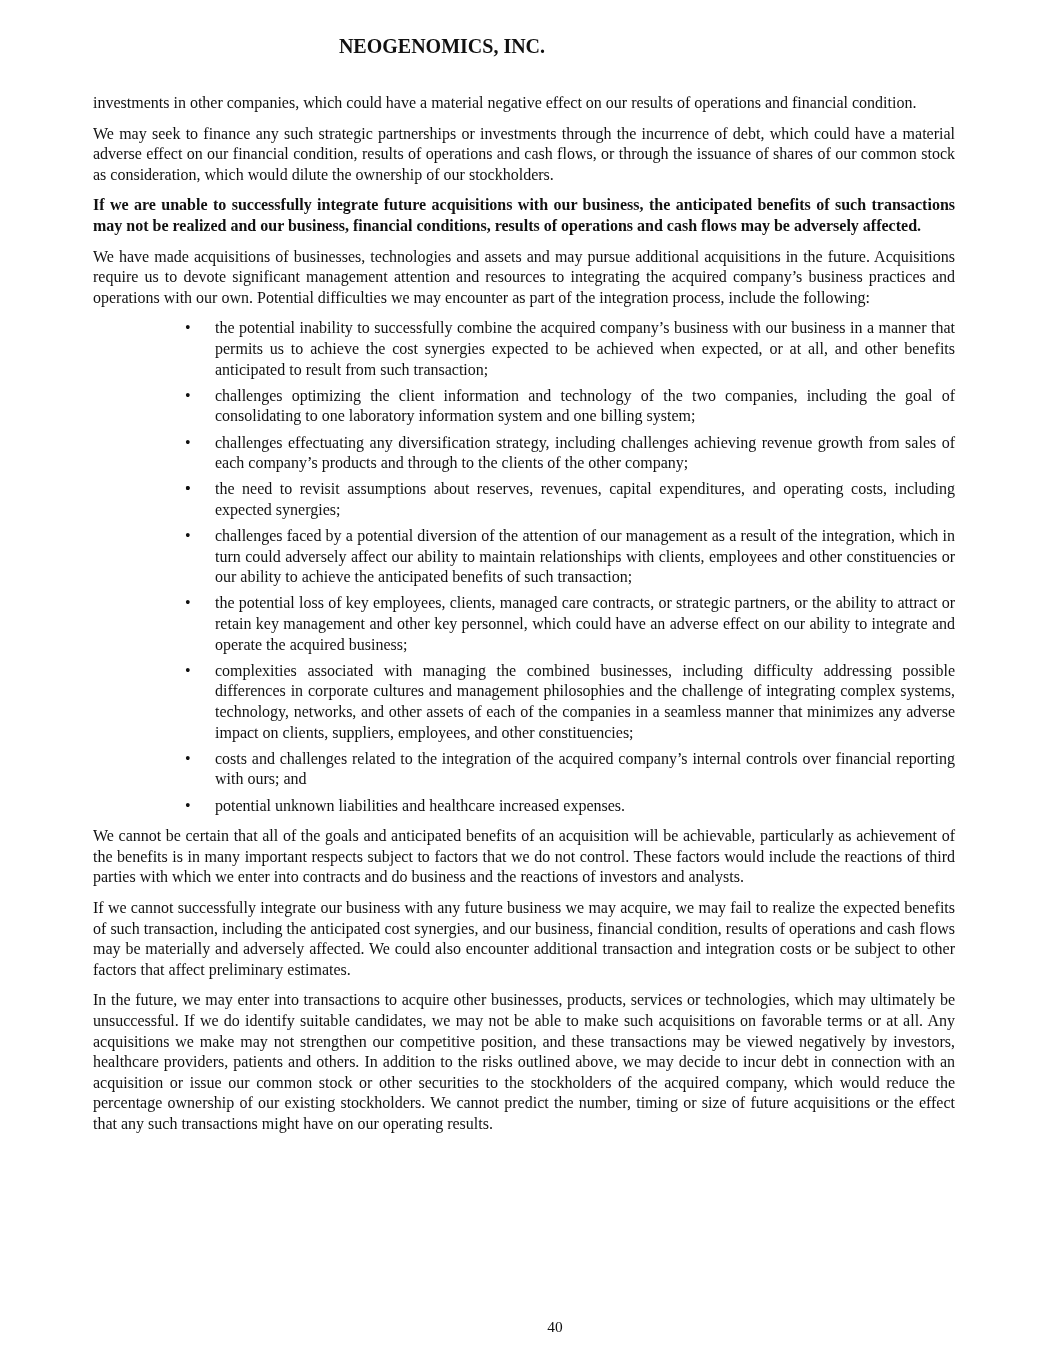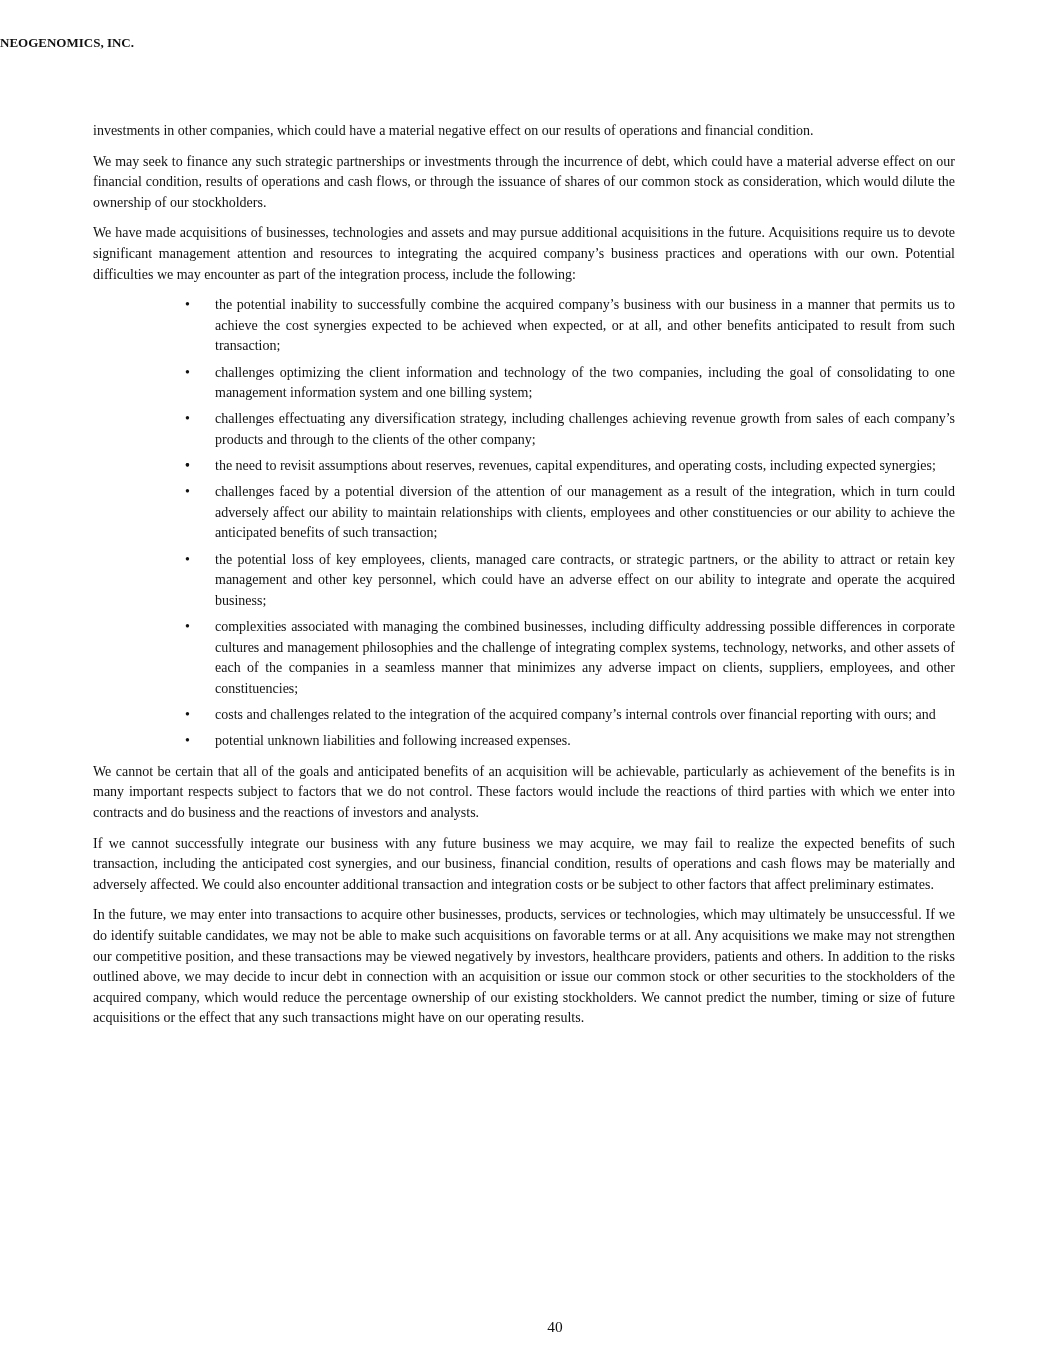--- a/index.html
+++ b/index.html
@@ -20,32 +20,32 @@
     left: 0;
     top: 0;
     width: 1048px;
     height: 1365px;
   }
   .header-title {
     position: absolute;
     top: 35px;
     left: 0;
     width: 884px;
+    text-align: center;
     font-weight: bold;
-    font-size: 13px;
+    font-size: 20px;
     letter-spacing: 0;
   }
   .content {
     position: absolute;
     top: 93px;
     left: 93px;
     width: 862px;
-    font-size: 14px;
+    font-size: 16px;
     line-height: 20.6px;
-    margin-top: 28px;
   }
   .content p {
     margin: 0 0 10px 0;
     text-align: justify;
   }
   .content p.bold {
     font-weight: bold;
   }
   ul.bullets {
     list-style: none;
@@ -78,34 +78,35 @@
 
 <div class="page">
 
   <div class="header-title">NEOGENOMICS, INC.</div>
 
   <div class="content">
 
     <p>investments in other companies, which could have a material negative effect on our results of operations and financial condition.</p>
     <p>We may seek to finance any such strategic partnerships or investments through the incurrence of debt, which could have a material adverse effect on our financial condition, results of operations and cash flows, or through the issuance of shares of our common stock as consideration, which would dilute the ownership of our stockholders.</p>
 
+    <p class="bold">If we are unable to successfully integrate future acquisitions with our business, the anticipated benefits of such transactions may not be realized and our business, financial conditions, results of operations and cash flows may be adversely affected.</p>
 
     <p>We have made acquisitions of businesses, technologies and assets and may pursue additional acquisitions in the future. Acquisitions require us to devote significant management attention and resources to integrating the acquired company’s business practices and operations with our own. Potential difficulties we may encounter as part of the integration process, include the following:</p>
 
     <ul class="bullets">
       <li><span class="bullet">•</span><span>the potential inability to successfully combine the acquired company’s business with our business in a manner that permits us to achieve the cost synergies expected to be achieved when expected, or at all, and other benefits anticipated to result from such transaction;</span></li>
-      <li><span class="bullet">•</span><span>challenges optimizing the client information and technology of the two companies, including the goal of consolidating to one management information system and one billing system;</span></li>
+      <li><span class="bullet">•</span><span>challenges optimizing the client information and technology of the two companies, including the goal of consolidating to one laboratory information system and one billing system;</span></li>
       <li><span class="bullet">•</span><span>challenges effectuating any diversification strategy, including challenges achieving revenue growth from sales of each company’s products and through to the clients of the other company;</span></li>
       <li><span class="bullet">•</span></li>
       <li><span class="bullet">•</span><span>the need to revisit assumptions about reserves, revenues, capital expenditures, and operating costs, including expected synergies;</span></li>
       <li><span class="bullet">•</span><span>challenges faced by a potential diversion of the attention of our management as a result of the integration, which in turn could adversely affect our ability to maintain relationships with clients, employees and other constituencies or our ability to achieve the anticipated benefits of such transaction;</span></li>
       <li><span class="bullet">•</span><span>the potential loss of key employees, clients, managed care contracts, or strategic partners, or the ability to attract or retain key management and other key personnel, which could have an adverse effect on our ability to integrate and operate the acquired business;</span></li>
       <li><span class="bullet">•</span><span>complexities associated with managing the combined businesses, including difficulty addressing possible differences in corporate cultures and management philosophies and the challenge of integrating complex systems, technology, networks, and other assets of each of the companies in a seamless manner that minimizes any adverse impact on clients, suppliers, employees, and other constituencies;</span></li>
       <li><span class="bullet">•</span><span>costs and challenges related to the integration of the acquired company’s internal controls over financial reporting with ours; and</span></li>
-      <li><span class="bullet">•</span><span>potential unknown liabilities and following increased expenses.</span></li>
+      <li><span class="bullet">•</span><span>potential unknown liabilities and healthcare increased expenses.</span></li>
     </ul>
 
     <p>We cannot be certain that all of the goals and anticipated benefits of an acquisition will be achievable, particularly as achievement of the benefits is in many important respects subject to factors that we do not control. These factors would include the reactions of third parties with which we enter into contracts and do business and the reactions of investors and analysts.</p>
     <p>If we cannot successfully integrate our business with any future business we may acquire, we may fail to realize the expected benefits of such transaction, including the anticipated cost synergies, and our business, financial condition, results of operations and cash flows may be materially and adversely affected. We could also encounter additional transaction and integration costs or be subject to other factors that affect preliminary estimates.</p>
     <p>In the future, we may enter into transactions to acquire other businesses, products, services or technologies, which may ultimately be unsuccessful. If we do identify suitable candidates, we may not be able to make such acquisitions on favorable terms or at all. Any acquisitions we make may not strengthen our competitive position, and these transactions may be viewed negatively by investors, healthcare providers, patients and others. In addition to the risks outlined above, we may decide to incur debt in connection with an acquisition or issue our common stock or other securities to the stockholders of the acquired company, which would reduce the percentage ownership of our existing stockholders. We cannot predict the number, timing or size of future acquisitions or the effect that any such transactions might have on our operating results.</p>
 
   </div>
 
   <div class="page-number">40</div>
 

